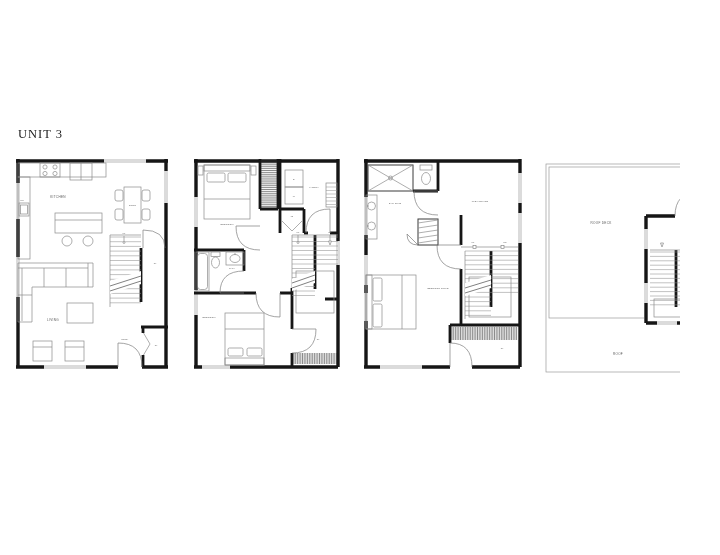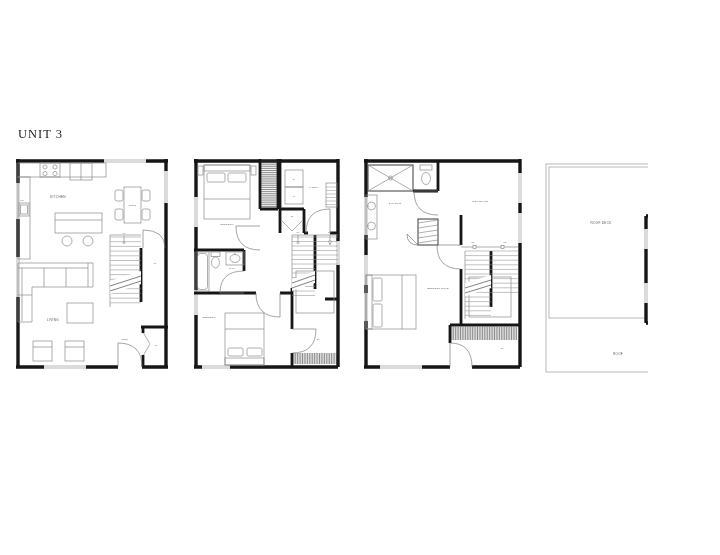--- a/index.html
+++ b/index.html
@@ -1,17 +1,17 @@
 <!DOCTYPE html>
 <html><head>
 <meta charset="utf-8">
 <style>
   html,body{margin:0;padding:0;background:#fff;}
   #sheet{position:relative;width:648px;height:555px;background:#ffffff;overflow:hidden;
-         font-family:"Liberation Sans",sans-serif;}
+         font-family:"Liberation Sans",sans-serif;padding-left:32px;}
   #unit-title{position:absolute;left:18px;top:127px;font-family:"Liberation Serif",serif;
               font-size:12.5px;letter-spacing:1px;color:#222;}
   svg{position:absolute;display:block;}
   #p1{left:14px;top:157px;}
   #p2{left:192px;top:157px;}
   #p3{left:362px;top:157px;}
   #p4{left:545px;top:155px;}
   .wall{stroke:#161616;stroke-width:3.4;fill:none;stroke-linecap:butt;}
   .wallint{stroke:#161616;stroke-width:2.8;fill:none;stroke-linecap:butt;}
   .med{stroke:#3a3a3a;stroke-width:1;fill:none;}

